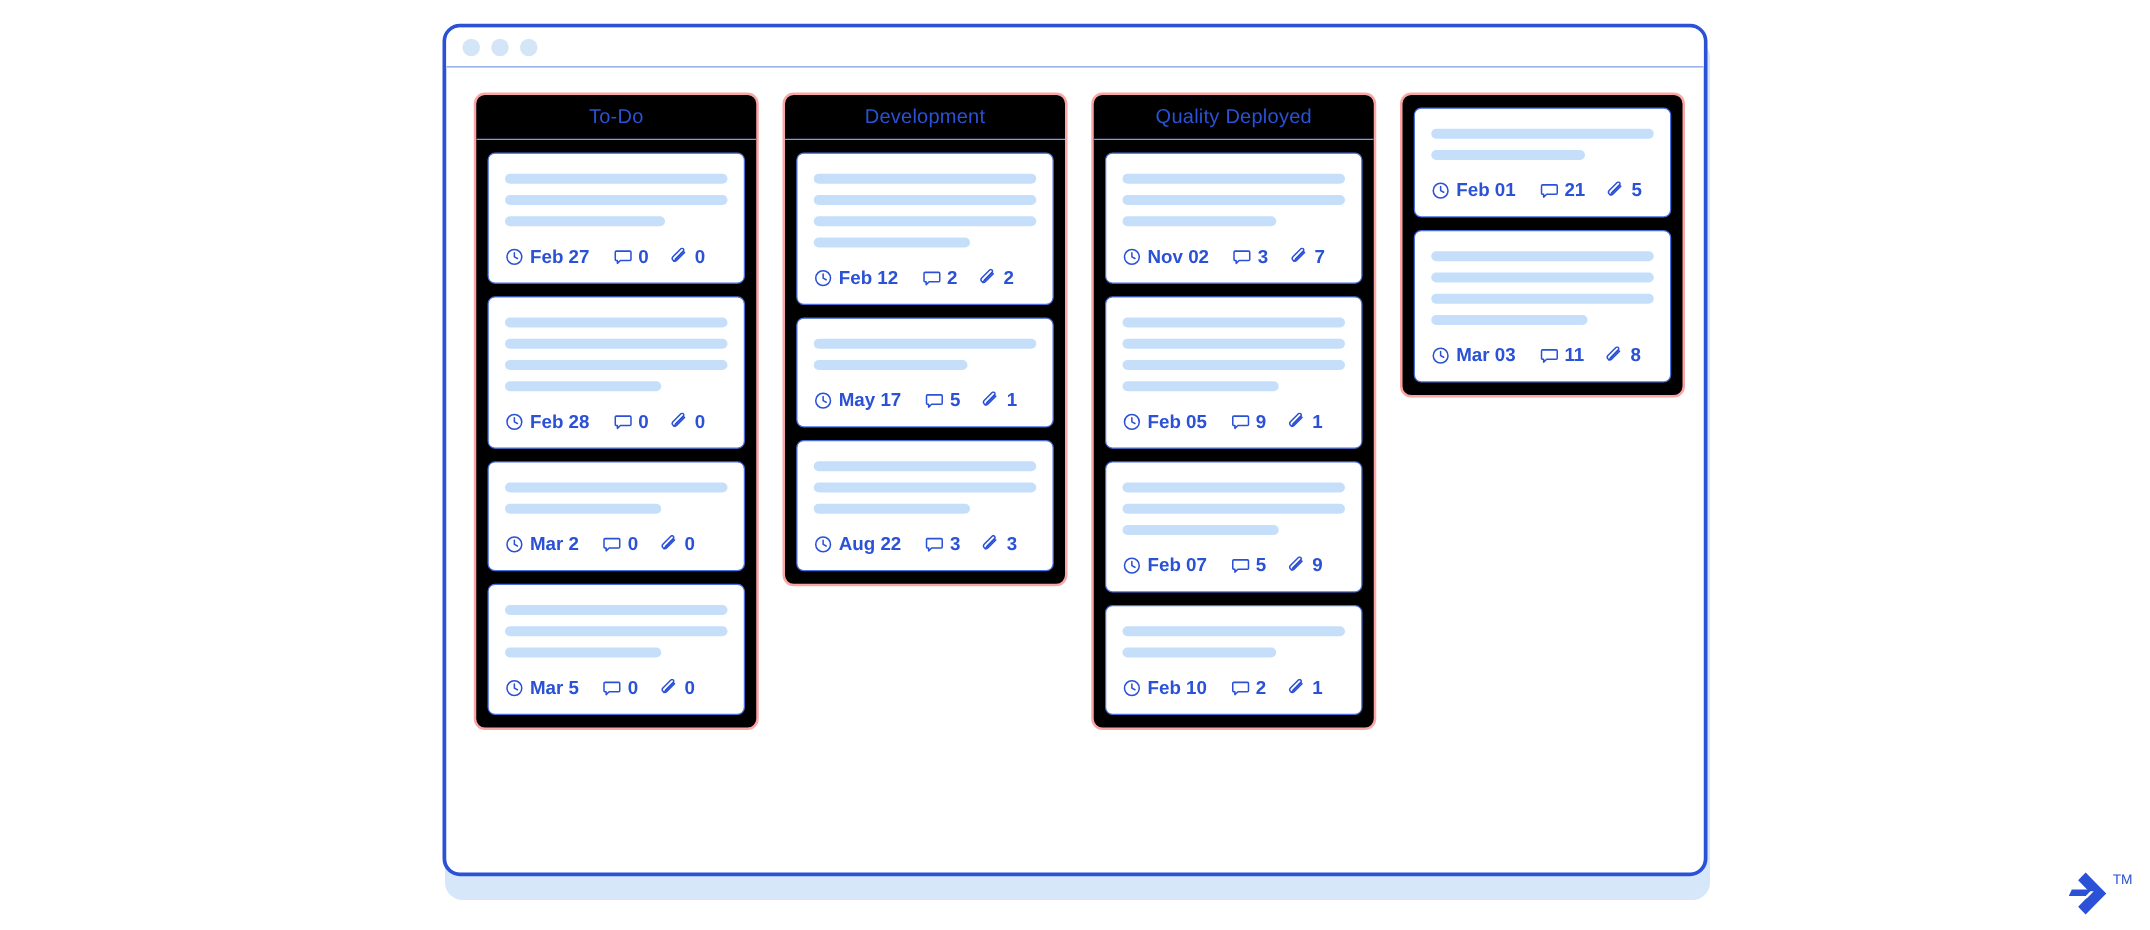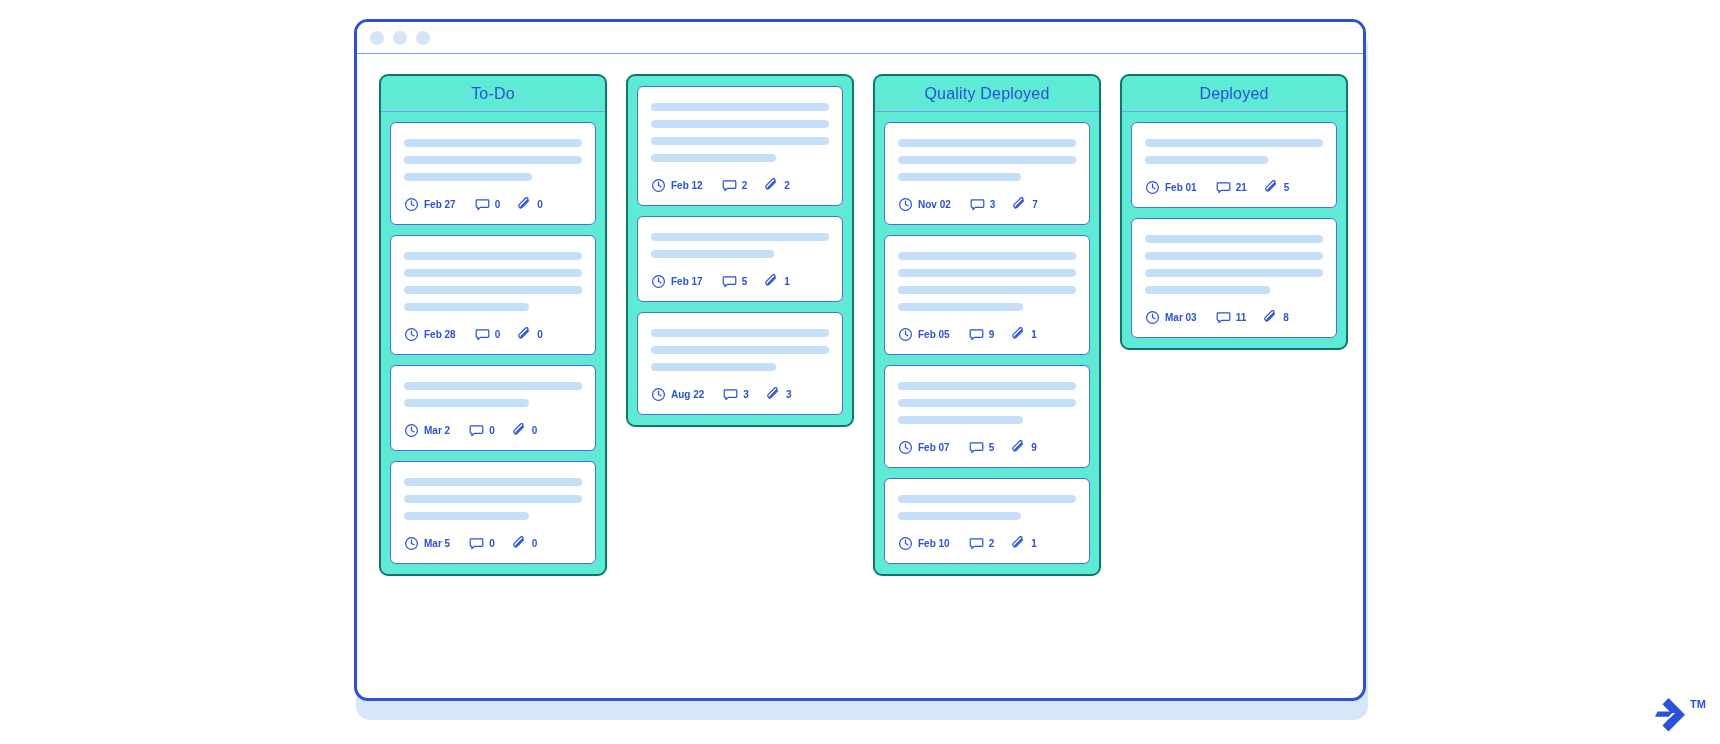--- a/index.html
+++ b/index.html
@@ -50,23 +50,23 @@
   .board {
     display: flex;
     align-items: flex-start;
     gap: 19px;
     padding: 20px 22px 0 22px;
   }
 
   
   .column {
     width: 228px;
-    border: 2px solid #0f766e;
+    border: 2px solid #fca5a5;
     border-radius: 9px;
-    background: #5eead4;
+    background: #000000;
     overflow: hidden;
     flex: 0 0 auto;
   }
   .column-header {
     height: 36px;
     display: flex;
     align-items: center;
     justify-content: center;
     border-bottom: 1.5px solid #7d9ce8;
   }
@@ -101,21 +101,21 @@
     height: 8px;
     border-radius: 5px;
     background: #c5dffa;
   }
 
   .card-footer {
     display: flex;
     align-items: center;
     gap: 6px;
     color: #2a51d6;
-    font-size: 10px;
+    font-size: 15px;
     font-weight: bold;
     white-space: nowrap;
   }
   .meta {
     display: flex;
     align-items: center;
     gap: 5px;
   }
   .meta.due { margin-right: 13px; }
   .meta.comments { margin-right: 11px; }
@@ -124,21 +124,21 @@
   
   .logo-wrap {
     position: absolute;
     right: 14px; bottom: 10px;
     display: flex;
     align-items: flex-start;
   }
   .logo-tm {
     color: #2a51d6;
     font-size: 11px;
-    font-weight: bold;
+    font-weight: normal;
     margin-top: 2px;
     margin-left: 1px;
   }
 </style>
 </head>
 <body>
 
 <div class="stage">
 
   <div class="window-shadow"></div>
@@ -269,20 +269,23 @@
                     <path d="M12.4 4.2 L5.6 11 a2.2 2.2 0 0 1 -3.1 -3.1 L9.3 1.1 a1.4 1.4 0 0 1 2 2 L4.6 9.8" fill="none" stroke="#2a51d6" stroke-width="1.3" stroke-linecap="round"></path>
                     <path d="M11.6 3.4 L3.3 11.7" fill="none" stroke="#2a51d6" stroke-width="1.3" stroke-linecap="round"></path>
                   </svg>
                   <span>0</span>
                 </span>
               </div>
             </div>
           </div>
         </div>
         <div class="column">
+          <div class="column-header">
+            <span class="column-title">Development</span>
+          </div>
           <div class="column-body">
             <div class="card">
               <div class="skeletons">
                 <div class="sk" style="width: 100%;"></div>
                 <div class="sk" style="width: 100%;"></div>
                 <div class="sk" style="width: 100%;"></div>
                 <div class="sk" style="width: 70%;"></div>
               </div>
               <div class="card-footer">
                 <span class="meta due">
@@ -311,21 +314,21 @@
               <div class="skeletons">
                 <div class="sk" style="width: 100%;"></div>
                 <div class="sk" style="width: 69%;"></div>
               </div>
               <div class="card-footer">
                 <span class="meta due">
                   <svg width="15" height="15" viewBox="0 0 16 16">
                     <circle cx="8" cy="8" r="6.3" fill="none" stroke="#2a51d6" stroke-width="1.3"></circle>
                     <path d="M8 4.4 L8 8 L10.6 9.4" fill="none" stroke="#2a51d6" stroke-width="1.3" stroke-linecap="round"></path>
                   </svg>
-                  <span>Feb 17</span>
+                  <span>May 17</span>
                 </span>
                 <span class="meta comments">
                   <svg width="15" height="15" viewBox="0 0 16 16">
                     <path d="M2.2 3.1 h11.6 a0.9 0.9 0 0 1 0.9 0.9 v6.2 a0.9 0.9 0 0 1 -0.9 0.9 h-8.1 l-2.6 2.4 v-2.4 h-0.9 a0.9 0.9 0 0 1 -0.9 -0.9 v-6.2 a0.9 0.9 0 0 1 0.9 -0.9 z" fill="none" stroke="#2a51d6" stroke-width="1.3" stroke-linejoin="round"></path>
                   </svg>
                   <span>5</span>
                 </span>
                 <span class="meta attachments">
                   <svg width="15" height="15" viewBox="0 0 16 16">
                     <path d="M12.4 4.2 L5.6 11 a2.2 2.2 0 0 1 -3.1 -3.1 L9.3 1.1 a1.4 1.4 0 0 1 2 2 L4.6 9.8" fill="none" stroke="#2a51d6" stroke-width="1.3" stroke-linecap="round"></path>
@@ -483,23 +486,20 @@
                     <path d="M12.4 4.2 L5.6 11 a2.2 2.2 0 0 1 -3.1 -3.1 L9.3 1.1 a1.4 1.4 0 0 1 2 2 L4.6 9.8" fill="none" stroke="#2a51d6" stroke-width="1.3" stroke-linecap="round"></path>
                     <path d="M11.6 3.4 L3.3 11.7" fill="none" stroke="#2a51d6" stroke-width="1.3" stroke-linecap="round"></path>
                   </svg>
                   <span>1</span>
                 </span>
               </div>
             </div>
           </div>
         </div>
         <div class="column">
-          <div class="column-header">
-            <span class="column-title">Deployed</span>
-          </div>
           <div class="column-body">
             <div class="card">
               <div class="skeletons">
                 <div class="sk" style="width: 100%;"></div>
                 <div class="sk" style="width: 69%;"></div>
               </div>
               <div class="card-footer">
                 <span class="meta due">
                   <svg width="15" height="15" viewBox="0 0 16 16">
                     <circle cx="8" cy="8" r="6.3" fill="none" stroke="#2a51d6" stroke-width="1.3"></circle>

